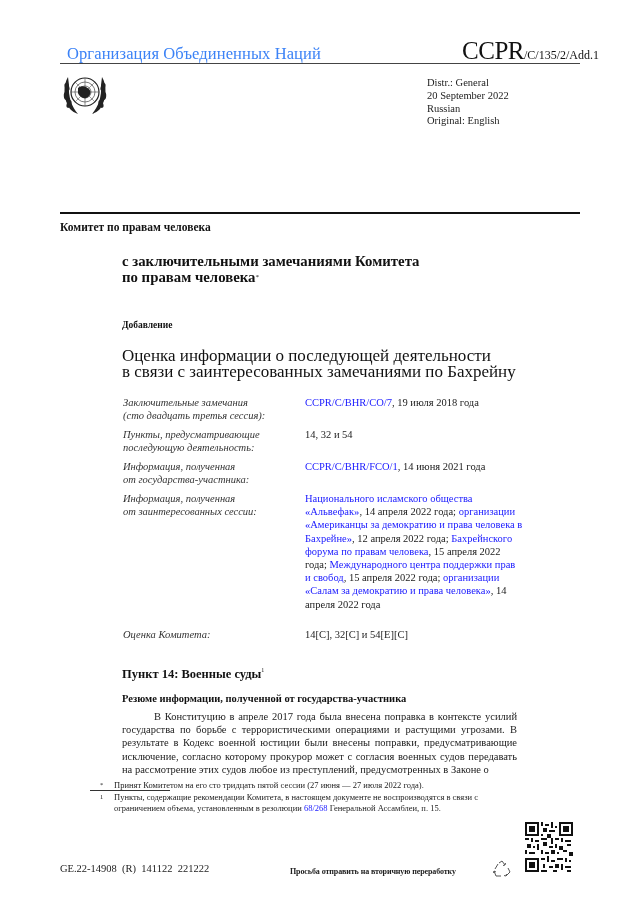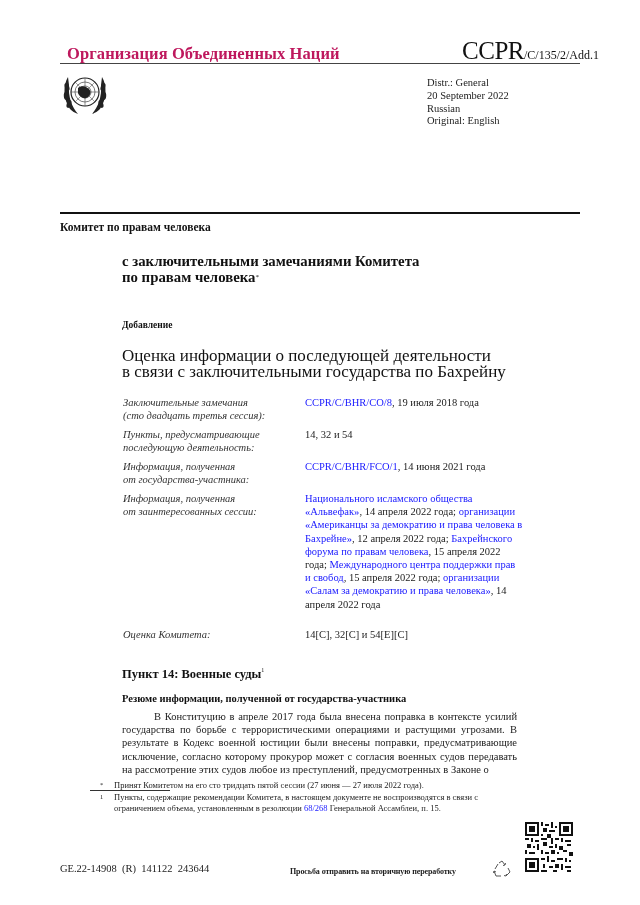--- a/index.html
+++ b/index.html
@@ -4,21 +4,21 @@
   <style>
     * { margin: 0; padding: 0; box-sizing: border-box; }
     html, body {
       width: 640px; height: 905px; background: #ffffff; overflow: hidden;
       font-family: "Liberation Serif", "DejaVu Serif", serif; color: #111;
     }
     .page { position: relative; width: 640px; height: 905px; }
     .abs { position: absolute; }
 
     
-    .org-name { left: 67px; top: 44px; font-size: 16.5px; color: #be185d; letter-spacing: 0.1px; font-weight: bold; }
+    .org-name { left: 67px; top: 44px; font-size: 16.5px; color: #3b82f6; letter-spacing: 0.1px; }
     .symbol { right: 41px; top: 37px; white-space: nowrap; color: #111; }
     .symbol .big { font-size: 25px; letter-spacing: -0.5px; }
     .symbol .small { font-size: 12px; }
     .rule-top { left: 60px; top: 63px; width: 520px; height: 1px; background: #444; }
 
     .un-logo { left: 62px; top: 67px; width: 46px; height: 50px; }
     .treaty-title { left: 115px; top: 68px; font-size: 18.5px; font-weight: bold; line-height: 20.5px; color: #111; }
     .distr { left: 427px; top: 77px; font-size: 10.5px; line-height: 12.8px; color: #222; }
 
     .rule-thick { left: 60px; top: 212px; width: 520px; height: 2px; background: #111; }
@@ -103,29 +103,29 @@
 
   <div class="abs report-title">
     <div>с заключительными замечаниями Комитета</div>
     <div><span>по правам человека</span><sup class="fn">*</sup></div>
   </div>
 
   <div class="abs addendum">Добавление</div>
 
   <div class="abs assess-title">
     <div>Оценка информации о последующей деятельности</div>
-    <div>в связи с заключительными государства по Бахрейну</div>
+    <div>в связи с заинтересованных замечаниями по Бахрейну</div>
   </div>
 
   <div class="info-row" style="top:396px;">
     <div class="lbl">
       <div>Заключительные замечания</div>
       <div>(сто двадцать третья сессия):</div>
     </div>
-    <div class="val"><span class="link">CCPR/C/BHR/CO/8</span><span>, 19 июля 2018 года</span></div>
+    <div class="val"><span class="link">CCPR/C/BHR/CO/7</span><span>, 19 июля 2018 года</span></div>
   </div>
 
   <div class="info-row" style="top:428px;">
     <div class="lbl">
       <div>Пункты, предусматривающие</div>
       <div>последующую деятельность:</div>
     </div>
     <div class="val">14, 32 и 54</div>
   </div>
 
@@ -161,21 +161,21 @@
     <div class="footnote">
       <span class="mark">*</span>
       <span>Принят Комитетом на его сто тридцать пятой сессии (27 июня — 27 июля 2022 года).</span>
     </div>
     <div class="footnote">
       <span class="mark">1</span>
       <span>Пункты, содержащие рекомендации Комитета, в настоящем документе не воспроизводятся в связи с ограничением объема, установленным в резолюции </span><span class="link">68/268</span><span> Генеральной Ассамблеи, п. 15.</span>
     </div>
   </div>
 
-  <div class="abs job-number" style="white-space:pre;">GE.22-14908  (R)  141122  243644</div>
+  <div class="abs job-number" style="white-space:pre;">GE.22-14908  (R)  141122  221222</div>
   <div class="abs recycle-text">Просьба отправить на вторичную переработку</div>
   <div class="abs recycle-icon">
     <svg width="20" height="20" viewBox="0 0 20 20">
       <g fill="none" stroke="#555" stroke-width="1">
         <path d="M7 4 L10 2 L13 6"></path>
         <path d="M13 6 L11 6.5 M13 6 L13.5 4"></path>
         <path d="M16 9 L18 13 L14 17"></path>
         <path d="M14 17 L14.5 15 M14 17 L12 16.5"></path>
         <path d="M9 17 L4 17 L2 12"></path>
         <path d="M2 12 L4 13 M2 12 L1.5 14"></path>

